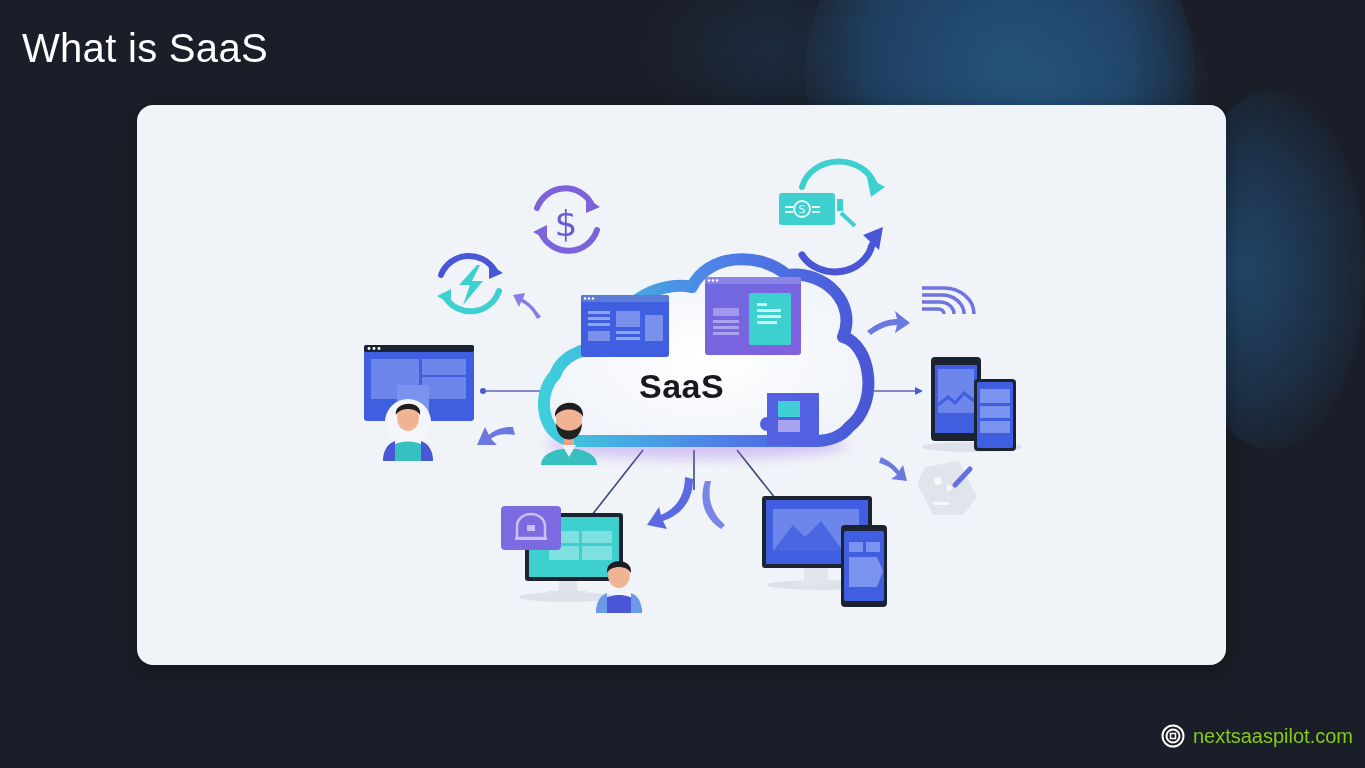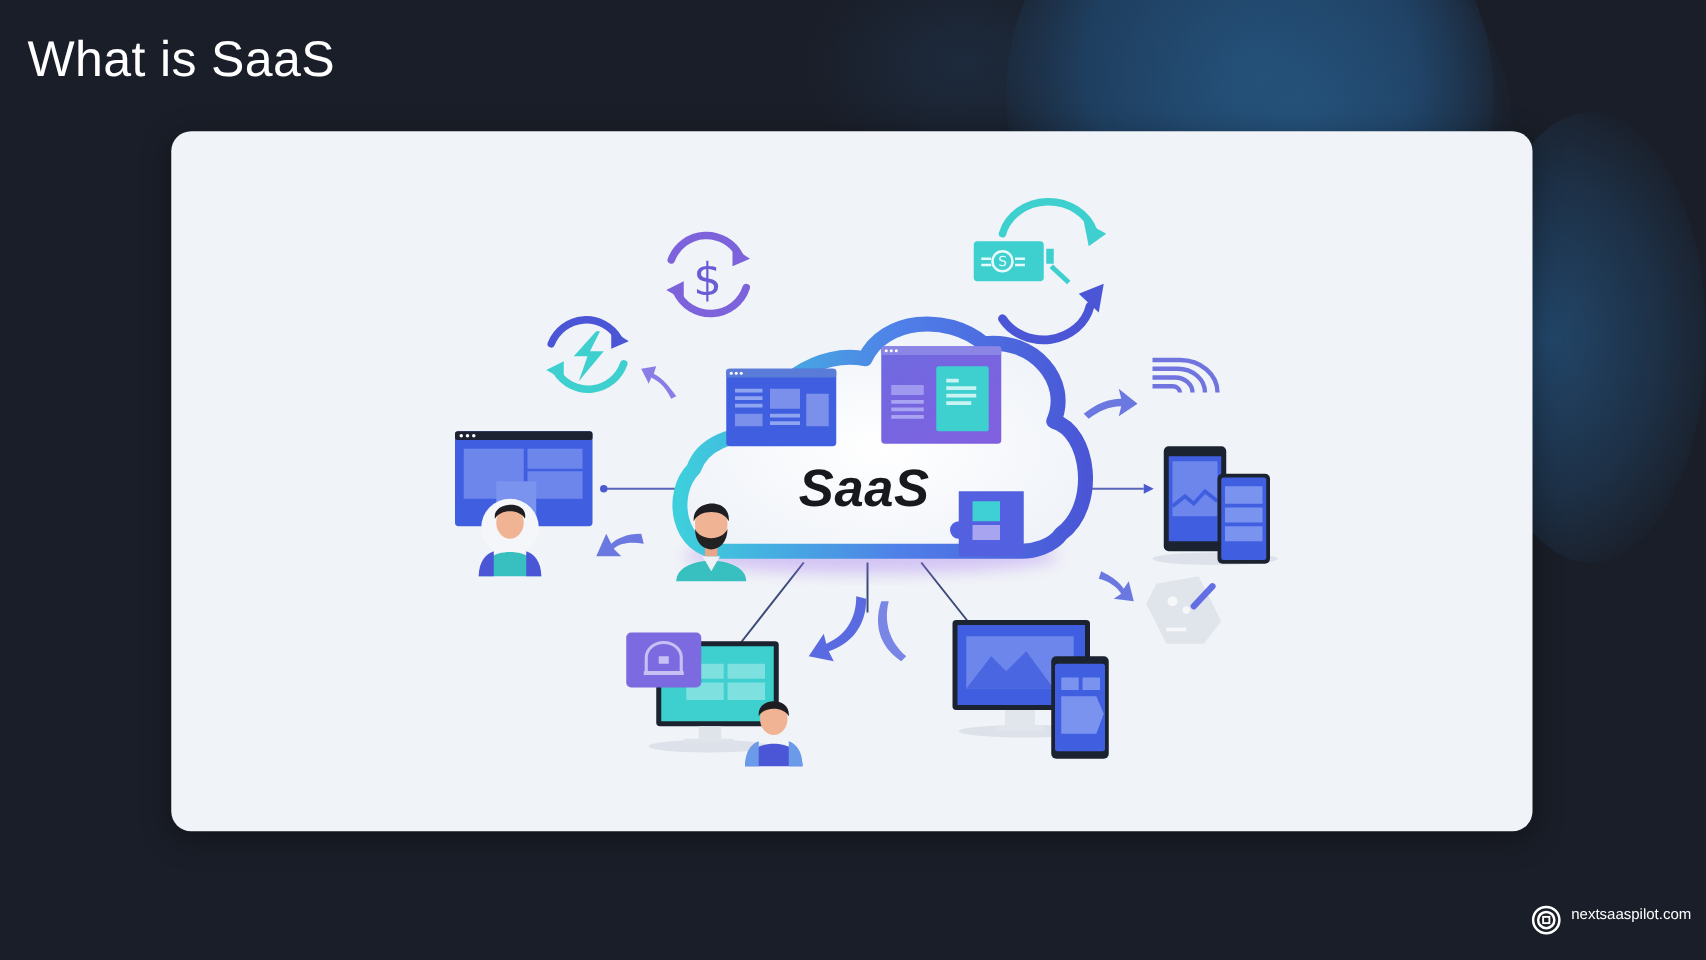--- a/index.html
+++ b/index.html
@@ -19,26 +19,26 @@
     color:#ffffff; font-weight:400; font-size:40px; letter-spacing:0.3px;
   }
   .card {
     position:absolute; left:137px; top:105px; width:1089px; height:560px;
     background:#f0f3f7; border-radius:16px;
     box-shadow:0 6px 24px rgba(0,0,0,0.35);
     overflow:hidden;
   }
   .illustration { position:absolute; left:0; top:0; width:1089px; height:560px; }
   .saas-label {
-    position:absolute; left:502px; top:262px; width:100px; text-align:center;
-    font-size:42px; font-weight:700; color:#17191f; letter-spacing:0.5px;font-style:italic;
+    position:absolute; left:502px; top:262px; width:100px; 
+    font-size:34px; font-weight:700; color:#17191f; letter-spacing:0.5px;
   }
   .footer {
-    position:absolute; right:12px; bottom:20px; display:flex; gap:8px;
-    color:#ffffff; font-size:12px;
+    position:absolute; right:12px; bottom:20px; display:flex; align-items:center; gap:8px;
+    color:#84cc16; font-size:20px;
   }
   .footer .logo { width:24px; height:24px; display:inline-block; }
 </style>
 </head>
 <body>
 
 <div class="bg-glow g4"></div>
 <div class="bg-glow g1"></div>
 <div class="bg-glow g2"></div>
 <div class="bg-glow g3"></div>

